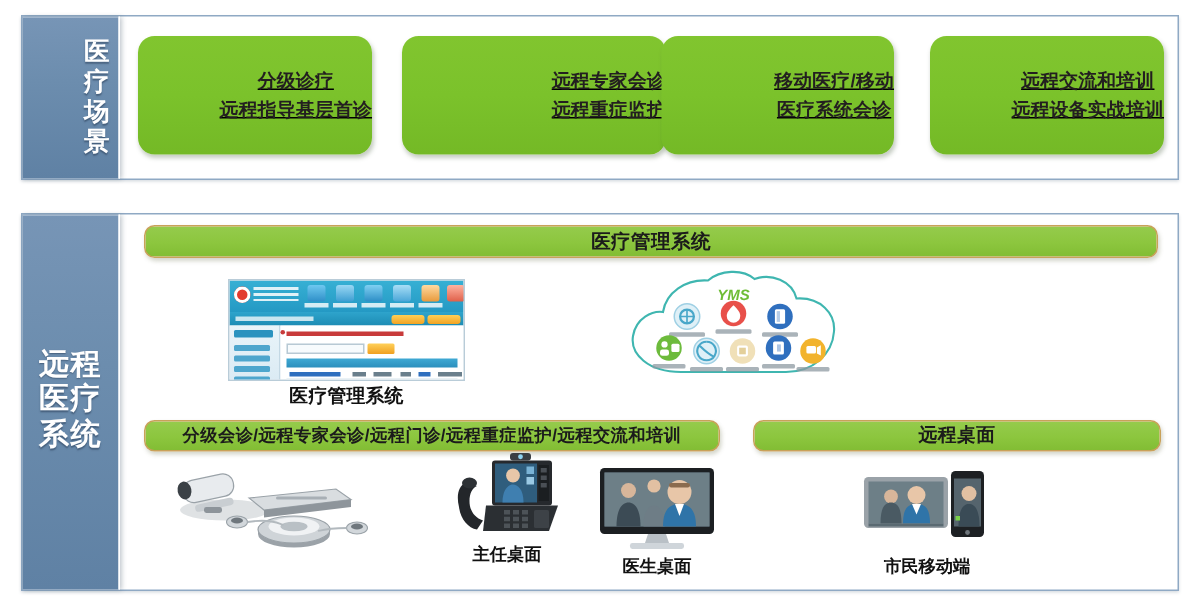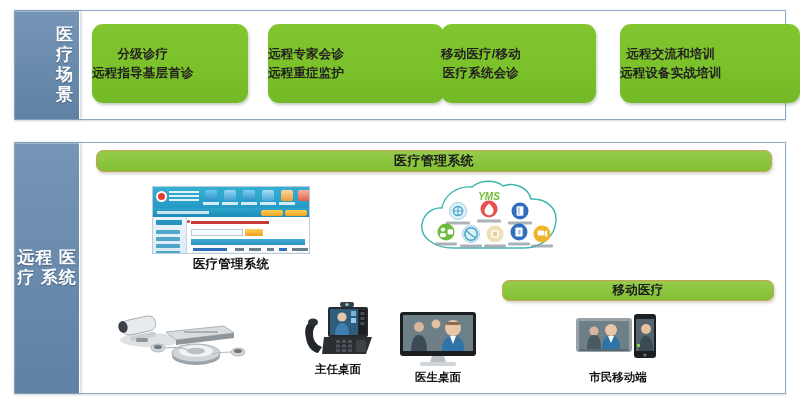--- a/index.html
+++ b/index.html
@@ -33,45 +33,46 @@
     color: #ffffff;
     font-weight: bold;
     text-align: center;
     line-height: 1.18;
     letter-spacing: 1px;
     text-shadow: 0 1px 1px rgba(40,60,85,.55);
   }
   #side-top    { left: 15px; top: 11px;  width: 65px; height: 108px; }
   #side-top .side-text    { font-size: 17px; padding-left: 36px; }
   #side-bottom { left: 15px; top: 143px; width: 65px; height: 250px; }
-  #side-bottom .side-text { font-size: 17px; }
+  #side-bottom .side-text { font-size: 20px; font-family: Liberation Mono, monospace; }
 
   
   .scenario-card {
     position: absolute;
     top: 24px;
     height: 79px;
     background: linear-gradient(to bottom, #81c52f 0%, #7bc22b 50%, #74b926 100%);
     border-radius: 11px;
-    display: flex; align-items: center; justify-content: flex-start;
+    display: flex; align-items: center; justify-content: flex-end;
     box-shadow: 1px 2px 3px rgba(90,110,80,.35);
+    text-decoration: underline;
   }
   .scenario-card .lbl {
     color: #231f20;
     font-size: 12.5px;
     font-weight: bold;
     line-height: 1.45;
     text-align: center;
     white-space: pre-line;
     letter-spacing: .2px;
   }
   #card-0 { left: 92px;  width: 156px; }
   #card-1 { left: 268px; width: 176px; }
   #card-2 { left: 441px; width: 155px; }
-  #card-3 { left: 620px; width: 180px; }
+  #card-3 { left: 620px; width: 156px; }
 
   
   .green-bar {
     position: absolute;
     background: linear-gradient(to bottom, #95cb4c 0%, #8cc63e 55%, #82bd34 100%);
     border: 1px solid #c9a15a;
     border-radius: 7px;
     display: flex; align-items: center; justify-content: center;
     box-shadow: 1px 2px 3px rgba(110,115,80,.30);
   }
@@ -291,22 +292,25 @@
       </g>
       <g>
         <circle cx="140" cy="56" r="8.5" fill="#f2b32c"></circle>
         <rect x="135.6" y="52.6" width="6.4" height="5" rx="1" fill="#ffffff"></rect>
         <path d="M142.6 53.6 L145.2 52.2 V59 L142.6 57.6 Z" fill="#ffffff"></path>
         <rect x="129" y="66.6" width="22" height="3" rx="1" fill="#8e9aa2" opacity=".75"></rect>
       </g>
     </svg>
   </div>
 
+  <div class="green-bar" id="bar-consult">
+    <span class="lbl">分级会诊/远程专家会诊/远程门诊/远程重症监护/远程交流和培训</span>
+  </div>
   <div class="green-bar" id="bar-mobile">
-    <span class="lbl">移动医疗</span>
+    <span class="lbl">远程桌面</span>
   </div>
 
   <div class="device" id="dev-room">
     <div class="dev-art">
       <svg width="200" height="58" viewBox="0 0 200 58">
 
         <g>
           <ellipse cx="58" cy="30" rx="30" ry="7" fill="#b9bfc4" opacity=".45"></ellipse>
           <rect x="30" y="8" width="34" height="15" rx="7" fill="#e8ebee" stroke="#9aa2a8" stroke-width=".8" transform="rotate(-12 47 16)"></rect>
           <ellipse cx="31" cy="17" rx="4.6" ry="6" fill="#3b4146" transform="rotate(-12 31 17)"></ellipse>

